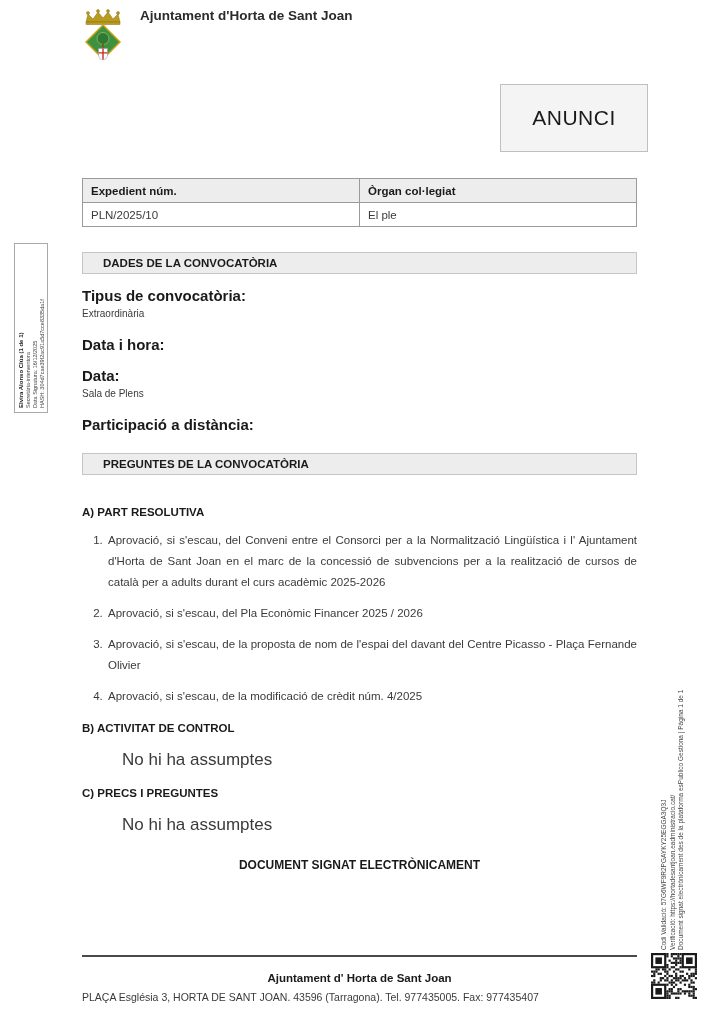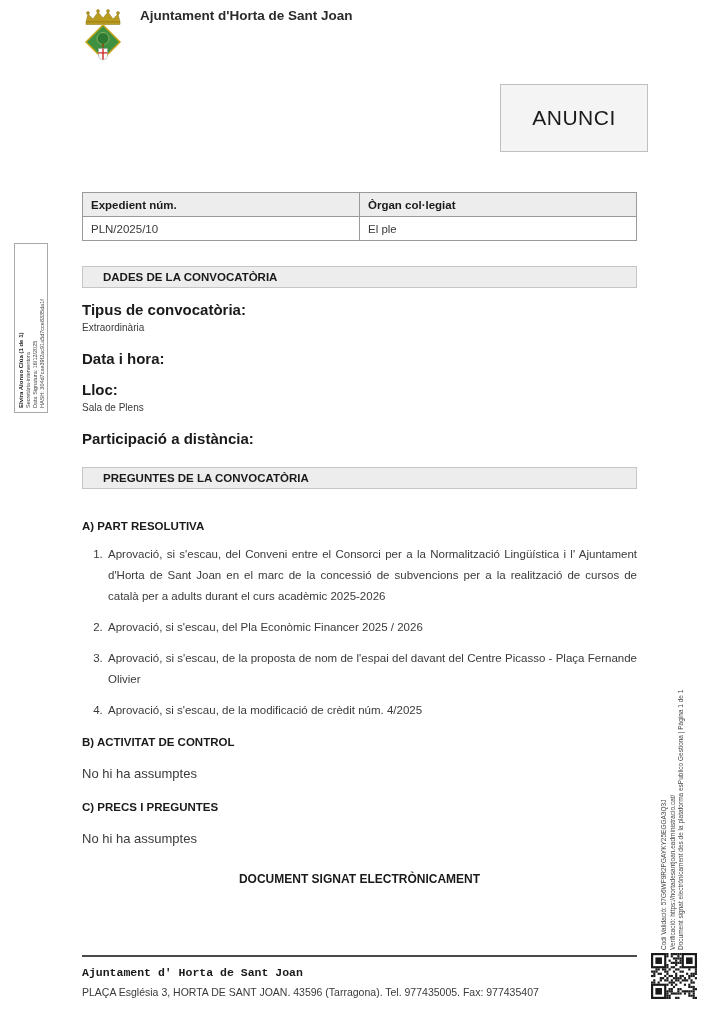--- a/index.html
+++ b/index.html
@@ -38,21 +38,21 @@
   
   .anunci-box {
     position: absolute; left: 474px; top: 84px;
     width: 148px; height: 68px;
     background: #f4f4f4; border: 1px solid #c0c0c0;
     display: flex; align-items: center; justify-content: center; margin-left: 26px;
   }
   .anunci-box span { font-size: 21px; color: #1a1a1a; letter-spacing: 0.5px; }
 
   
-  .content { position: absolute; left: 82px; top: 192px; width: 555px; }
+  .content { position: absolute; left: 82px; top: 178px; width: 555px; }
 
   table.info-table { width: 100%; border-collapse: collapse; }
   table.info-table th, table.info-table td {
     border: 1px solid #9a9a9a; font-size: 11.5px; text-align: left;
     padding: 4px 8px; height: 24px; vertical-align: middle;
   }
   table.info-table th { background: #ededed; color: #1a1a1a; font-weight: bold; }
   table.info-table td { color: #3a3a3a; }
 
   .section-bar {
@@ -66,26 +66,26 @@
   .field-group:first-of-type { margin-top: 26px; }
   .field-label { font-size: 15px; font-weight: bold; color: #1a1a1a; line-height: 18px; }
   .field-value { font-size: 10px; color: #3a3a3a; line-height: 18px; min-height: 4px; }
 
   .part-title { margin-top: 28px; font-size: 11.5px; font-weight: bold; color: #1a1a1a; line-height: 18px; }
   ol.items { margin-top: 9px; padding-left: 24px; }
   ol.items li {
     font-size: 11.5px; color: #3a3a3a; line-height: 21px;
     text-align: justify; margin-bottom: 10px; padding-left: 2px;
   }
-  .plain-text { margin-top: 14px; font-size: 13px; color: #3a3a3a; line-height: 18px; }
+  .plain-text { margin-top: 14px; font-size: 17px; color: #3a3a3a; line-height: 18px; margin-left: 40px; }
   .signed-notice { margin-top: 24px; text-align: center; font-size: 12px; font-weight: bold; color: #1a1a1a; }
 
   
   .footer { position: absolute; left: 82px; top: 955px; width: 555px; border-top: 2px solid #4a4a4a; }
-  .footer-org { margin-top: 9px; text-align: left; font-size: 11.5px; font-weight: bold; color: #1a1a1a; font-family: Liberation Mono, monospace; }
+  .footer-org { margin-top: 15px; text-align: center; font-size: 11.5px; font-weight: bold; color: #1a1a1a; }
   .footer-address { margin-top: 7px; text-align: left; font-size: 10.5px; color: #3a3a3a; }
 
   
   .right-rot {
     position: absolute; left: 660px; top: 950px;
     width: 310px;
     transform: rotate(-90deg); transform-origin: 0 0;
     font-size: 6.5px; line-height: 8.5px; color: #444; white-space: nowrap;
   }
 
@@ -149,21 +149,21 @@
     <div class="section-bar">DADES DE LA CONVOCATÒRIA</div>
 
     <div class="field-group">
       <div class="field-label">Tipus de convocatòria:</div>
       <div class="field-value">Extraordinària</div>
     </div>
     <div class="field-group">
       <div class="field-label">Data i hora:</div>
     </div>
     <div class="field-group">
-      <div class="field-label">Lloc:</div>
+      <div class="field-label">Data:</div>
       <div class="field-value">Sala de Plens</div>
     </div>
     <div class="field-group">
       <div class="field-label">Participació a distància:</div>
       <div class="field-value"></div>
     </div>
 
     <div class="section-bar assumptes">PREGUNTES DE LA CONVOCATÒRIA</div>
 
     <div class="part-title">A) PART RESOLUTIVA</div>

